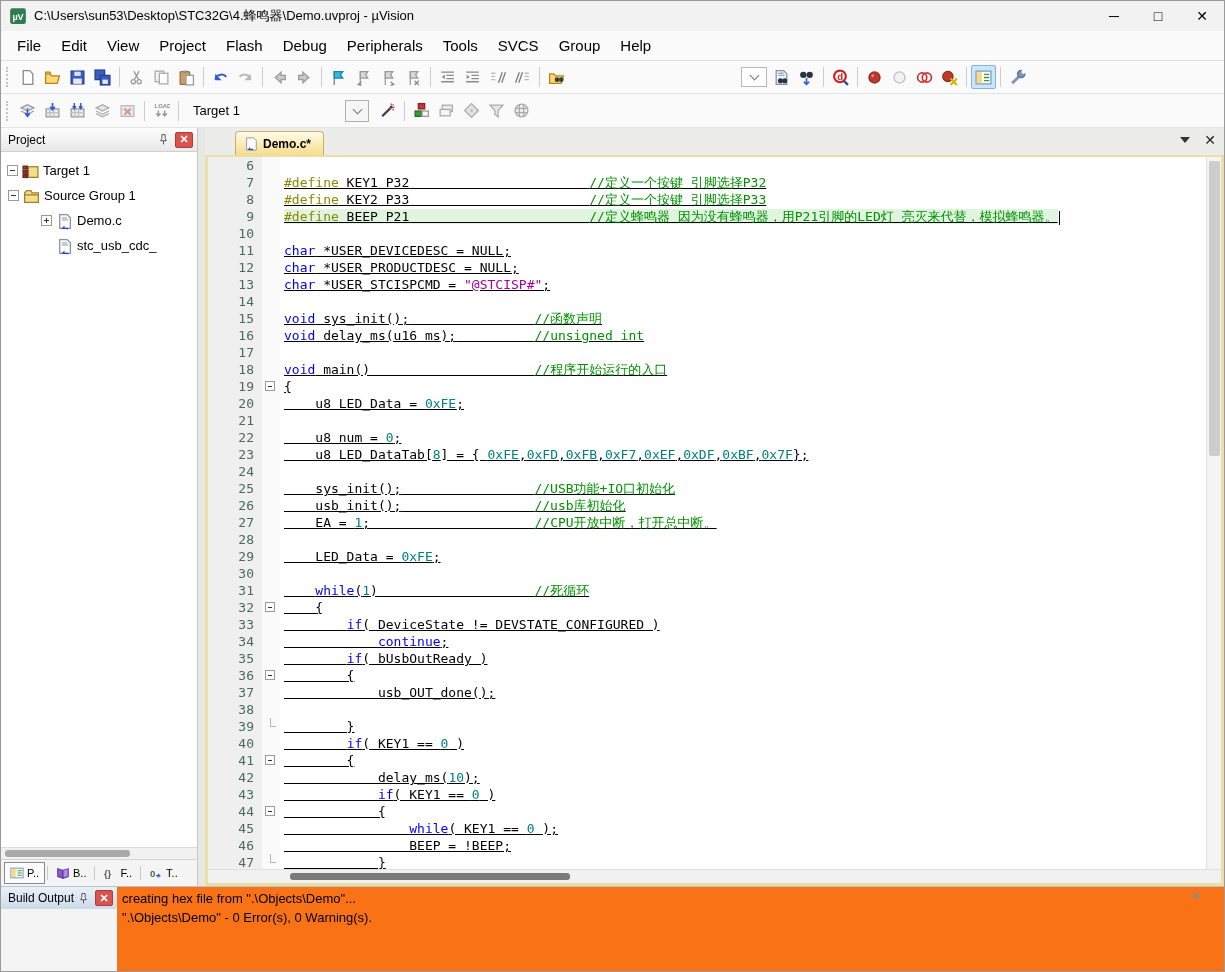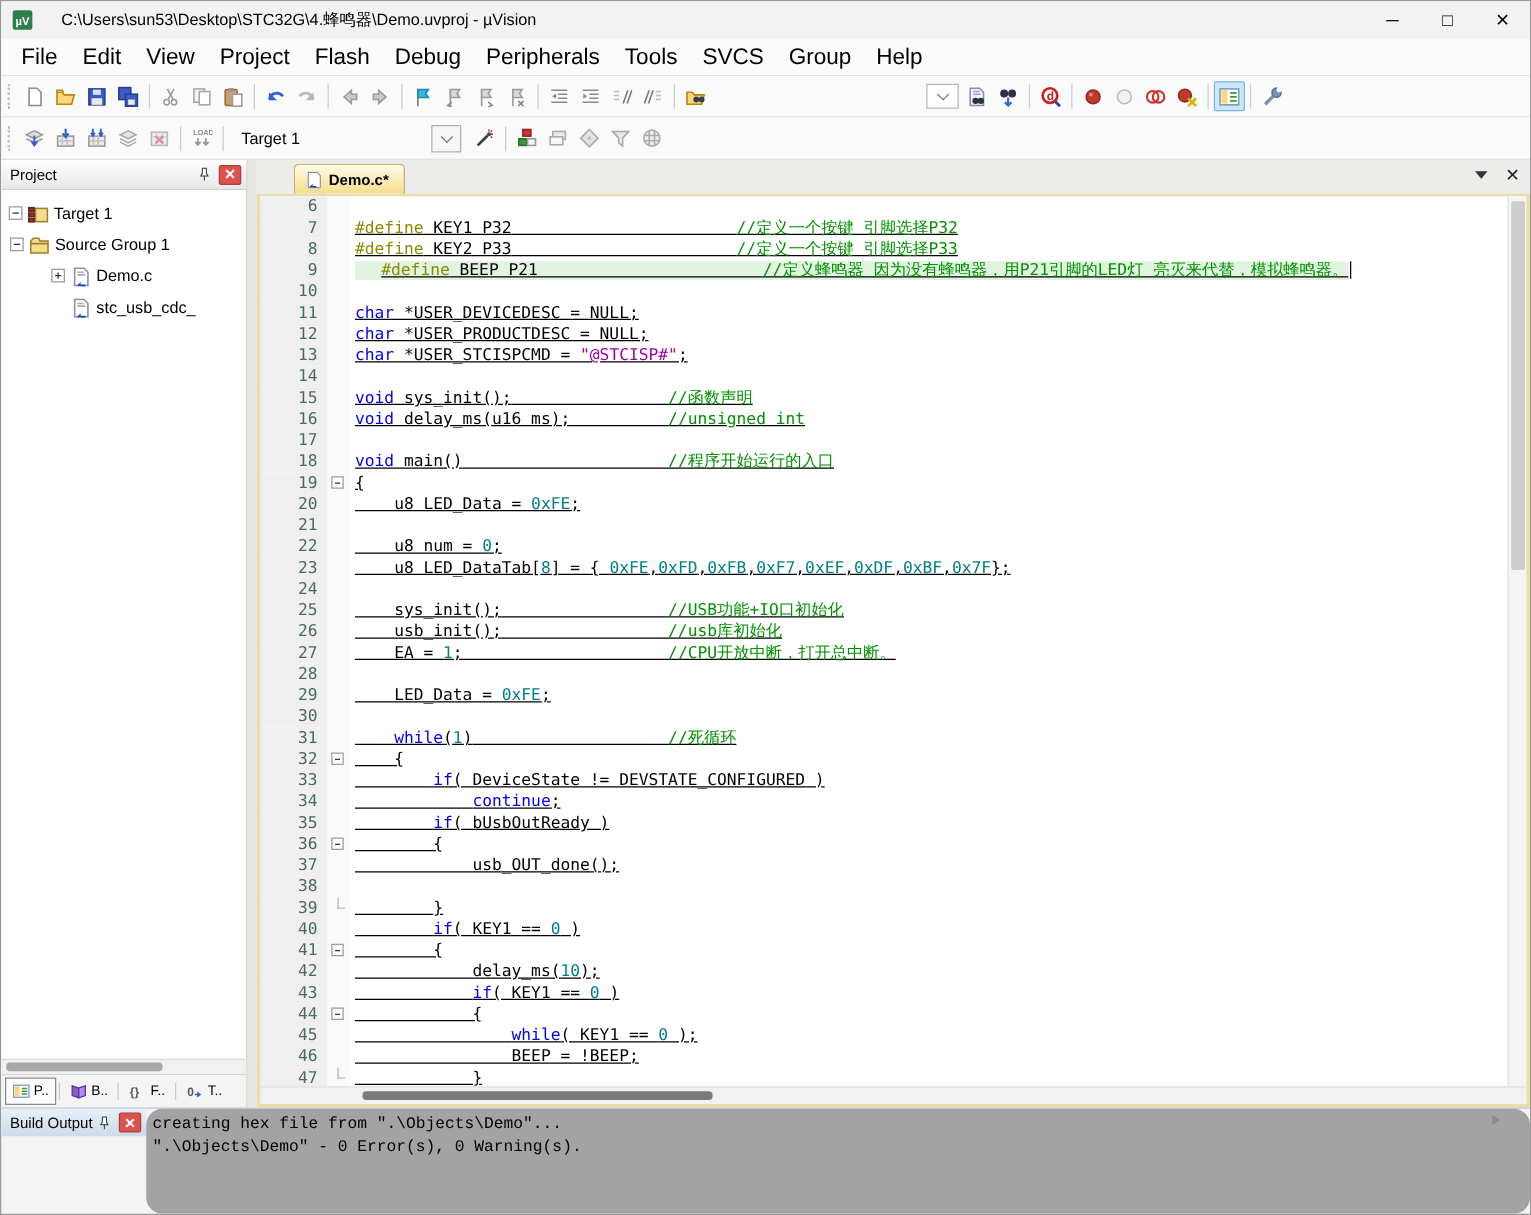--- a/index.html
+++ b/index.html
@@ -4,27 +4,27 @@
 <style>
   * { margin:0; padding:0; box-sizing:border-box; }
   html,body { background:#cfcfcf; }
   .window {
     width:1225px; height:972px; background:#f4f4f4; position:relative;
     font-family:"Liberation Sans", sans-serif; color:#000; overflow:hidden;
     border:1px solid #9a9a9a; display:flex; flex-direction:column;
   }
   
   .titlebar { height:30px; background:#f2f2f2; display:flex; align-items:center; padding:0 0 0 8px; flex:none; }
-  .appicon { width:18px; height:18px; margin-right:22px; flex:none; }
+  .appicon { width:18px; height:18px; margin-right:7px; flex:none; }
   .title-text { font-size:13px; white-space:nowrap; overflow:hidden; }
   .win-controls { margin-left:auto; display:flex; height:100%; }
   .win-btn { width:44px; display:flex; align-items:center; justify-content:center; font-size:14px; cursor:default; }
   
   .menubar { height:30px; background:#fbfbfb; border-bottom:1px solid #e0e0e0; display:flex; align-items:center; padding-left:6px; flex:none; }
-  .menu-item { padding:4px 10px; font-size:18px;text-align:right; }
+  .menu-item { padding:4px 10px; font-size:15px;text-align:right; }
   
   .toolbar { background:#fafafa; border-bottom:1px solid #e3e3e3; display:flex; align-items:center; padding:0 4px; flex:none; }
   .tb1 { height:33px; }
   .tb2 { height:34px; }
   .grip { width:5px; height:20px; border-left:2px dotted #c4c4c4; margin:0 4px 0 1px; }
   .tbtn { width:25px; height:24px; display:flex; align-items:center; justify-content:center; border-radius:2px; }
   .tbtn.selected { background:#cde6f7; border:1px solid #7eb4de; }
   .tbsep { width:1px; height:20px; background:#cdcdcd; margin:0 4px; }
   .tbgap { width:170px; }
   .search-combo { width:26px; height:20px; background:#fff; border:1px solid #b8b8b8; display:flex; align-items:center; justify-content:center; margin:0 2px; }
@@ -65,33 +65,33 @@
   .editor-frame { flex:1; border:3px solid #eadfa8; border-top:2px solid #eadfa8; background:#fff; display:flex; flex-direction:column; overflow:hidden; }
   .editor-body { flex:1; display:flex; overflow:hidden; position:relative; }
   .code-rows { position:absolute; left:0; top:0; right:15px; bottom:0; font-family:"DejaVu Sans Mono", monospace; font-size:13px; line-height:17px; white-space:pre; overflow:hidden; }
   .crow { height:17px; display:flex; }
   .crow .ln { width:54px; flex:none; text-align:right; padding-right:8px; color:#4a6a5f; background:#efefef; }
   .crow .fold { width:18px; flex:none; background:#fafafa; position:relative; }
   .fold-box { position:absolute; left:3px; top:3px; width:10px; height:10px; border:1px solid #9a9a9a; background:#fff; }
   .fold-box::before { content:""; position:absolute; left:2px; right:2px; top:4px; height:1px; background:#333; }
   .fold-end { position:absolute; left:8px; top:0; width:6px; height:9px; border-left:1px solid #b5b5b5; border-bottom:1px solid #b5b5b5; }
   .crow .ct { flex:1; padding-left:4px;text-decoration:underline; }
-  .hl { background:#e0f4e0;padding-left:21px; }
+  .hl { background:#e0f4e0; }
   .caret-i { display:inline-block; width:1.5px; height:14px; background:#000; vertical-align:middle; margin-left:1px; }
   .tk-p { color:#000; } .tk-k { color:#0000ee; } .tk-d { color:#8a8a00; }
   .tk-n { color:#008080; } .tk-c { color:#009100; } .tk-s { color:#a000a0; }
   .v-scrollbar { position:absolute; right:0; top:0; bottom:0; width:15px; background:#f4f4f4; border-left:1px solid #e2e2e2; }
   .v-scrollbar .thumb { position:absolute; left:2px; top:4px; width:11px; height:295px; background:#cdcdcd; border-radius:2px; }
   .h-scrollbar { height:14px; flex:none; background:#f1f1f1; border-top:1px solid #e0e0e0; position:relative; }
   .h-scrollbar .thumb { position:absolute; top:3px; left:82px; width:280px; height:7px; background:#7a7a7a; border-radius:3px; }
   
   .build-output { height:85px; flex:none; display:flex; border-top:1px solid #b9c4d2; }
   .bo-header { height:22px; flex:none; background:linear-gradient(#e9f1f9,#ccdaea); display:flex; align-items:center; padding:0 4px 0 7px; font-size:12px; }
   .bo-header .ph-title { flex:1; }
-  .bo-content { flex:1; background:#a3a3a3; font-family:Liberation Mono, monospace; font-size:13px; line-height:19px; padding:2px 5px; white-space:pre; overflow:hidden;border-radius:13px; }
+  .bo-content { flex:1; background:#f97316; font-family:Liberation Sans, sans-serif; font-size:13px; line-height:19px; padding:2px 5px; white-space:pre; overflow:hidden; }
   .bo-scrollbar { height:16px; flex:none; background:#efefef; border-top:1px solid #ddd; position:relative; }
   .arr { width:0; height:0; position:absolute; top:4px; }
   .arr-left { left:5px; border-top:4px solid transparent; border-bottom:4px solid transparent; border-right:6px solid #8a8a8a; }
   .arr-right { right:24px; border-top:4px solid transparent; border-bottom:4px solid transparent; border-left:6px solid #8a8a8a; }
   svg { display:block; }
 </style>
 </head>
 <body>
 
 <div class="window">

